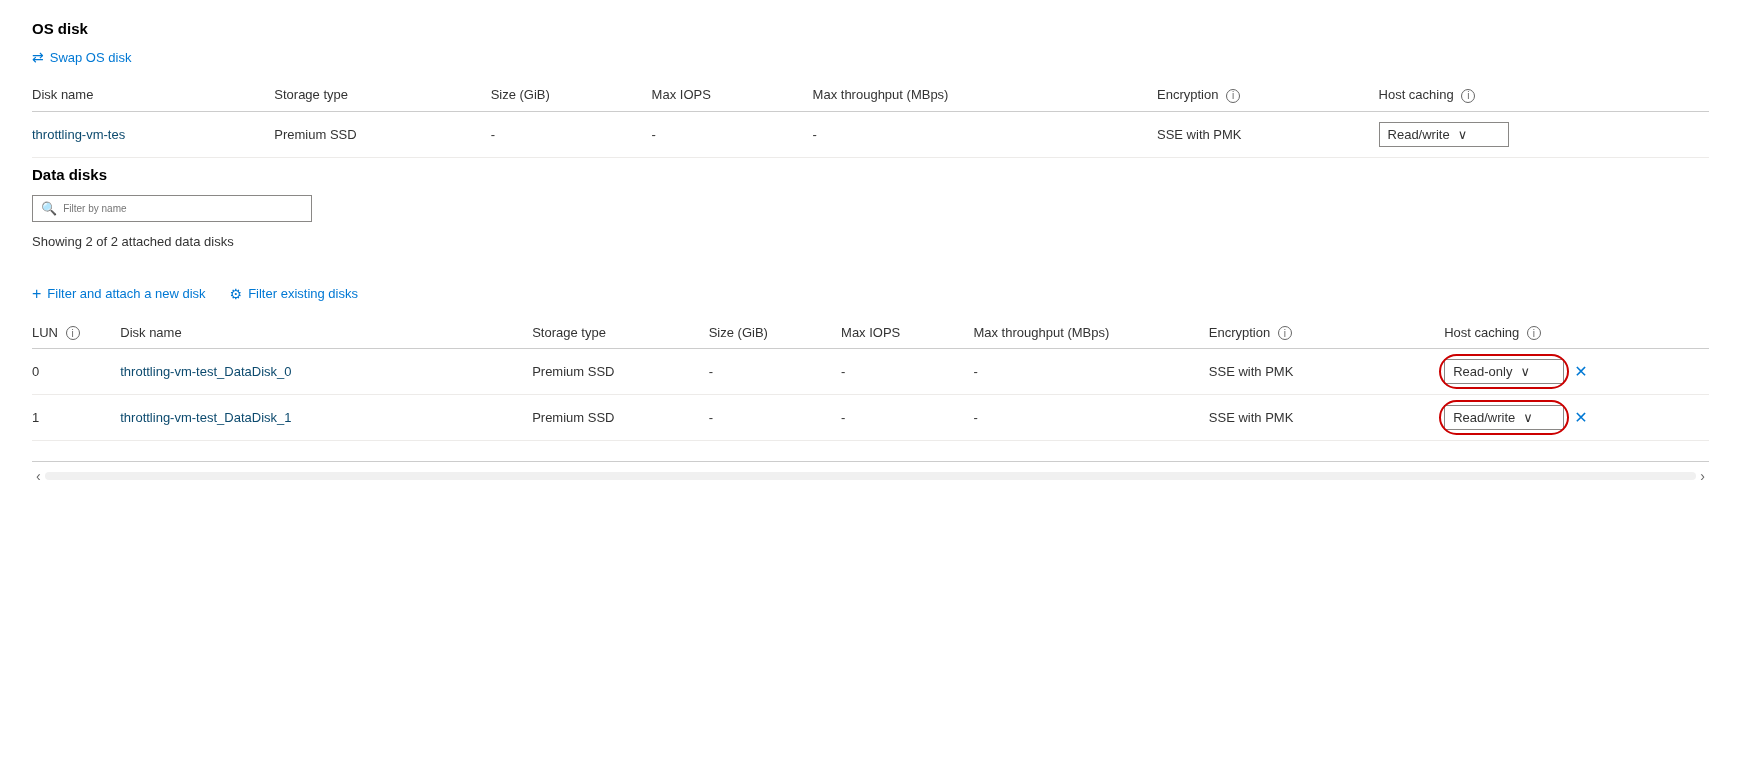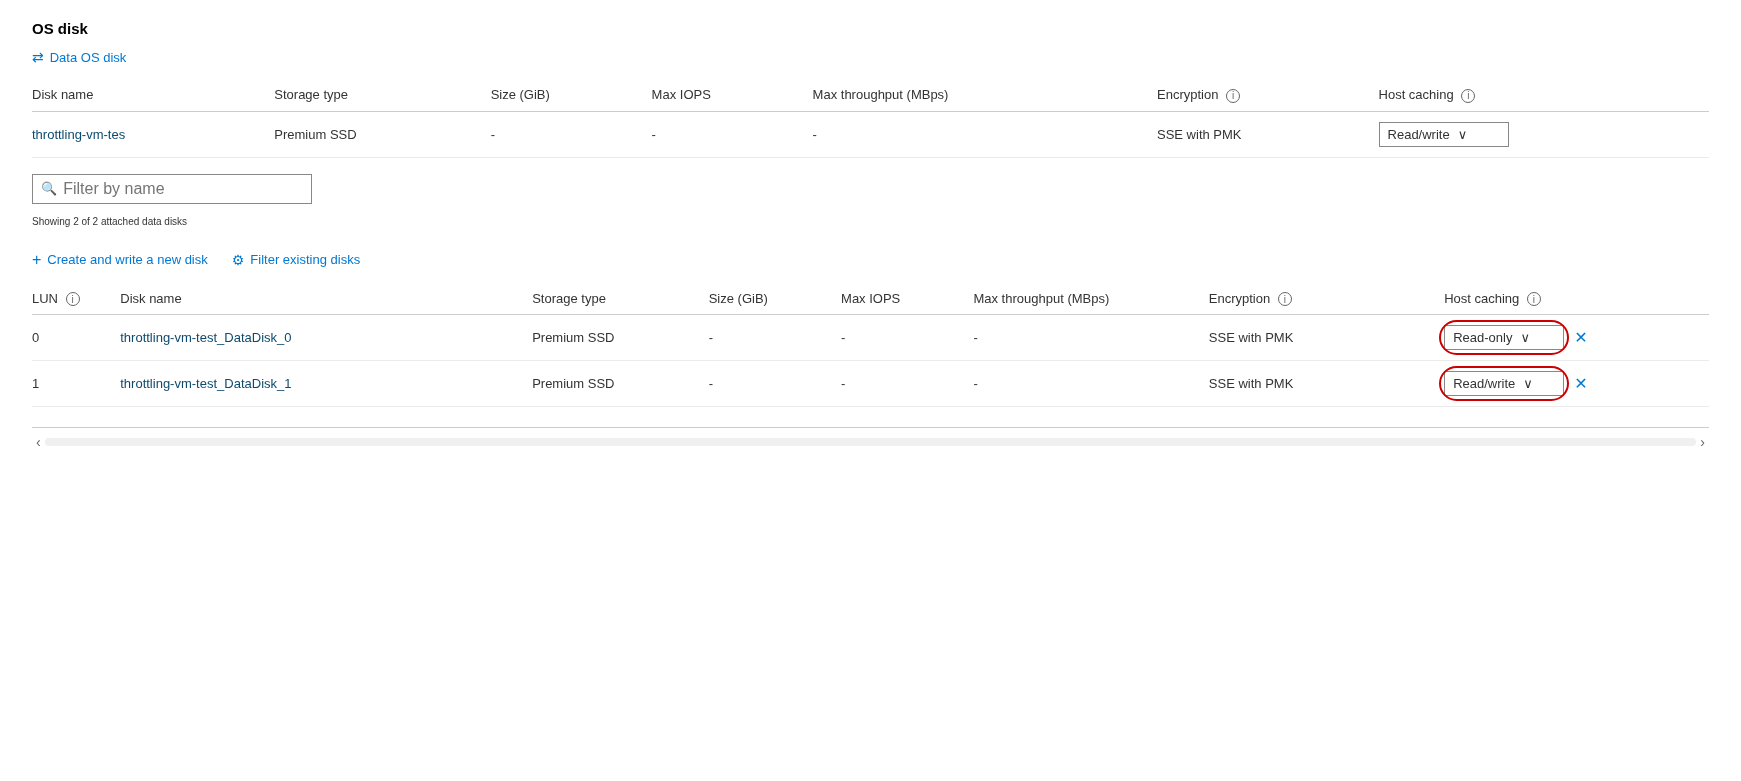--- a/index.html
+++ b/index.html
@@ -29,21 +29,21 @@
       margin-bottom: 16px;
       font-size: 13px;
     }
     .swap-icon {
       font-size: 14px;
       color: #0078d4;
     }
     .disk-table {
       width: 100%;
       border-collapse: collapse;
-      margin-bottom: 16px;
+      margin-bottom: 8px;
     }
     .disk-table th {
       text-align: left;
       font-weight: 400;
       color: #333;
       padding: 6px 8px 8px 0;
       border-bottom: 1px solid #ccc;
       font-size: 13px;
       white-space: nowrap;
     }
@@ -93,33 +93,33 @@
       border: 1px solid #8a8886;
       display: flex;
       align-items: center;
       padding: 5px 8px;
       width: 280px;
       margin-bottom: 12px;
     }
     .filter-input-wrap input {
       border: none;
       outline: none;
-      font-size: 16px;
+      font-size: 10px;
       width: 100%;
       color: #333;
     }
     .filter-icon {
       margin-right: 6px;
       color: #666;
       font-size: 13px;
     }
     .showing-text {
-      font-size: 10px;
-      color: #333;
-      margin-bottom: 24px;
+      font-size: 13px;
+      color: #333;
+      margin-bottom: 36px;
     }
     .action-bar {
       display: flex;
       align-items: center;
       gap: 24px;
       margin-bottom: 16px;
     }
     .action-btn {
       display: flex;
       align-items: center;
@@ -186,21 +186,21 @@
 </head>
 <body>
 
 <div class="container">
 
   <div>
     <div class="section-title">OS disk</div>
 
     <div class="swap-link">
       <span class="swap-icon">⇄</span>
-      <span>Data OS disk</span>
+      <span>Swap OS disk</span>
     </div>
 
     <table class="disk-table">
       <thead>
         <tr>
           <th>
             <span>Disk name</span>
           </th>
           <th>
             <span>Storage type</span>
@@ -239,32 +239,33 @@
               <span>Read/write</span>
               <span class="chevron">∨</span>
             </div>
           </td>
         </tr>
       </tbody>
     </table>
   </div>
 
   <div class="data-disks-section">
+    <div class="section-title">Data disks</div>
 
     <div class="filter-input-wrap">
       <span class="filter-icon">🔍</span>
       <input type="text" placeholder="Filter by name" style="">
     </div>
 
     <div class="showing-text">Showing 2 of 2 attached data disks</div>
 
     <div class="action-bar">
       <button class="action-btn">
         <span class="plus-icon">+</span>
-        <span>Create and write a new disk</span>
+        <span>Filter and attach a new disk</span>
       </button>
       <button class="action-btn">
         <span class="attach-icon">⚙</span>
         <span>Filter existing disks</span>
       </button>
     </div>
 
     <table class="disk-table">
       <thead>
         <tr>

